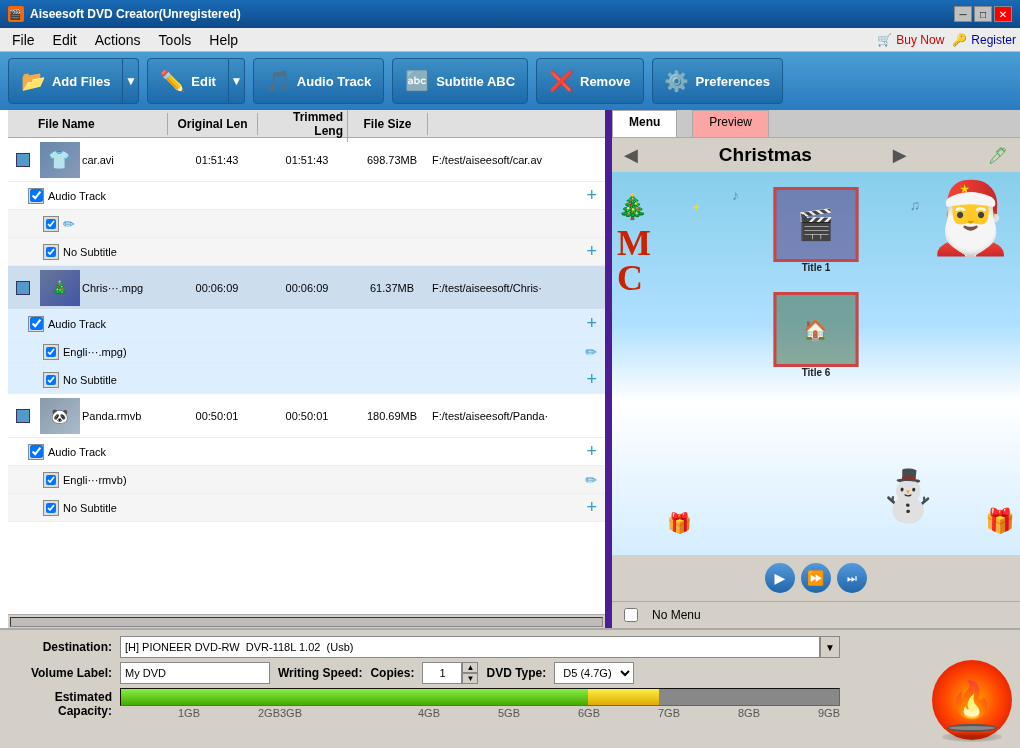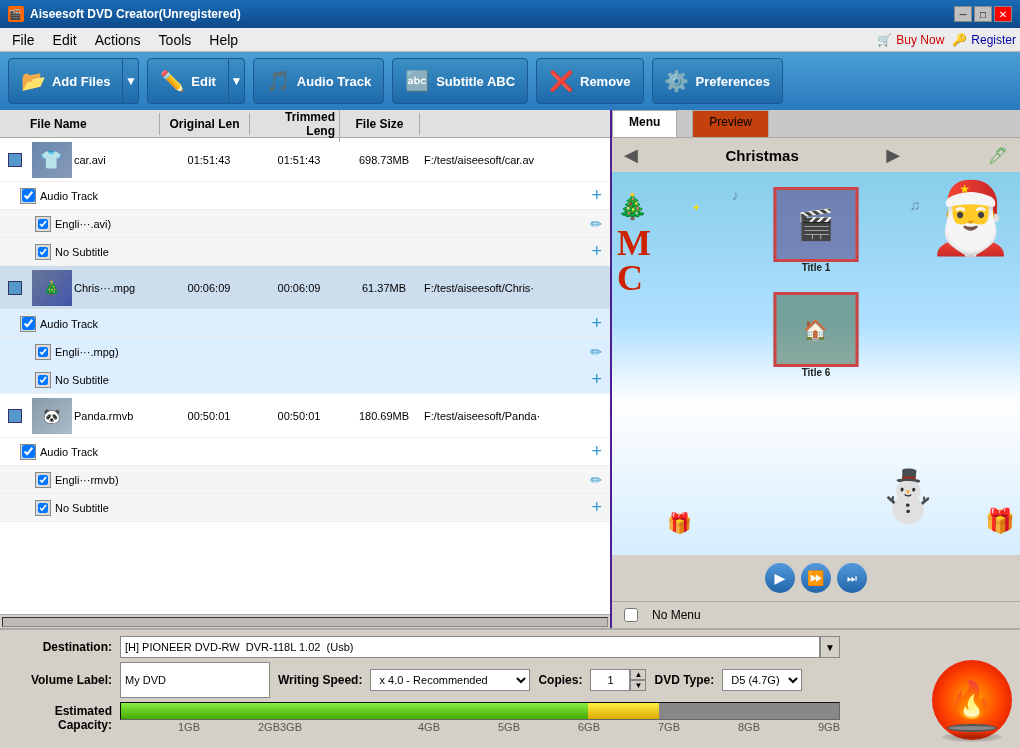--- a/index.html
+++ b/index.html
@@ -23,21 +23,21 @@
     
     .toolbar { background: linear-gradient(to bottom, #4a9fd4, #2a7abf); height: 58px; display: flex; align-items: center; padding: 4px 8px; gap: 4px; }
     .tool-btn { background: linear-gradient(to bottom, #3d8fc5, #1d6aab); border: 1px solid #1a5a90; border-radius: 4px; color: white; height: 46px; display: flex; align-items: center; gap: 6px; padding: 0 12px; cursor: pointer; font-size: 13px; font-weight: bold; font-family: Arial; }
     .tool-btn .tb-icon { font-size: 20px; }
     .tool-btn-arrow { background: linear-gradient(to bottom, #3d8fc5, #1d6aab); border: 1px solid #1a5a90; border-left: none; border-radius: 0 4px 4px 0; color: white; height: 46px; width: 16px; display: flex; align-items: center; justify-content: center; cursor: pointer; }
 
     
     .main { display: flex; height: calc(748px - 28px - 24px - 58px - 120px); }
 
     
-    .file-list-panel { flex: 0 0 612px; background: white; border-right: 2px solid #4c1d95; display: flex; flex-direction: column; overflow: hidden; }
+    .file-list-panel { flex: 0 0 612px; background: white; border-right: 7px solid #4c1d95; display: flex; flex-direction: column; overflow: hidden; padding-left: 8px; }
     .file-list-header { display: flex; background: #e0e0e0; border-bottom: 1px solid #aaa; height: 28px; align-items: center; font-size: 12px; font-weight: bold; }
     .col-fn { flex: 0 0 160px; padding: 4px 4px 4px 30px; border-right: 1px solid #aaa; }
     .col-ol { flex: 0 0 90px; padding: 4px; border-right: 1px solid #aaa; text-align: center; }
     .col-tl { flex: 0 0 90px; padding: 4px; border-right: 1px solid #aaa; text-align: right; }
     .col-fs { flex: 0 0 80px; padding: 4px; border-right: 1px solid #aaa; text-align: center; }
     .col-loc { flex: 1; padding: 4px; }
     .file-list-body { flex: 1; overflow-y: auto; overflow-x: hidden; position: relative; }
 
     
     .file-row { display: flex; align-items: center; border-bottom: 1px solid #eee; min-height: 44px; }
@@ -60,43 +60,43 @@
     .track-row .track-label { font-size: 11px; flex: 1; }
     .track-row .track-plus { color: #3399cc; font-size: 18px; margin-right: 8px; cursor: pointer; }
 
     
     .scroll-area { height: 14px; background: #d4d0c8; border-top: 1px solid #aaa; display: flex; align-items: center; padding: 0 2px; }
     .hscroll { flex: 1; height: 10px; background: #c0bbb8; border: 1px inset #888; }
 
     
     .preview-panel { flex: 1; background: #c8c8c8; display: flex; flex-direction: column; }
     .preview-tabs { display: flex; height: 28px; border-bottom: 1px solid #aaa; gap: 15px; }
-    .ptab { padding: 4px 16px; font-size: 12px; cursor: pointer; border: 1px solid #aaa; border-bottom: none; background: #c2410c; }
+    .ptab { padding: 4px 16px; font-size: 12px; cursor: pointer; border: 1px solid #aaa; border-bottom: none; background: #fca5a5; }
     .ptab.active { background: white; font-weight: bold; }
     .preview-nav { display: flex; align-items: center; justify-content: space-between; padding: 6px 12px; background: #d4d0c8; }
     .nav-arrow { font-size: 18px; cursor: pointer; color: #555; }
-    .nav-title { font-size: 15px; font-weight: bold; }
+    .nav-title { font-size: 19px; font-weight: bold; }
     .nav-edit { font-size: 16px; color: #5a5; cursor: pointer; }
 
     .preview-canvas { flex: 1; background: #4a7abf; position: relative; overflow: hidden; }
     .xmas-bg { width: 100%; height: 100%; background: linear-gradient(to bottom, #87ceeb 0%, #b0e0ff 40%, #fff 60%, #d4edff 100%); position: relative; }
 
     .preview-controls { display: flex; align-items: center; justify-content: center; gap: 6px; padding: 8px; background: #d4d0c8; }
     .ctrl-btn { width: 30px; height: 30px; background: linear-gradient(to bottom, #5599dd, #2266aa); border-radius: 50%; border: none; color: white; font-size: 14px; display: flex; align-items: center; justify-content: center; cursor: pointer; }
 
     .no-menu-row { display: flex; align-items: center; gap: 14px; padding: 6px 12px; background: #d4d0c8; border-top: 1px solid #aaa; }
     .no-menu-cb { width: 14px; height: 14px; }
 
     
     .bottom-panel { height: 120px; background: #d4d0c8; border-top: 2px solid #aaa; padding: 6px 12px; display: flex; flex-direction: column; gap: 4px; position: relative; }
     .bottom-row { display: flex; align-items: center; gap: 8px; }
     .bottom-label { width: 100px; text-align: right; font-size: 12px; font-weight: bold; }
     .dest-select { flex: 1; height: 22px; border: 1px solid #888; background: white; font-size: 11px; padding: 2px 4px; }
     .dest-arrow { width: 20px; height: 22px; background: #d4d0c8; border: 1px solid #888; display: flex; align-items: center; justify-content: center; cursor: pointer; font-size: 10px; }
-    .vol-input { width: 150px; height: 36px; border: 1px solid #888; background: white; font-size: 11px; padding: 2px 4px; }
+    .vol-input { width: 150px; height: 22px; border: 1px solid #888; background: white; font-size: 11px; padding: 2px 4px; }
     .speed-select { width: 160px; height: 22px; border: 1px solid #888; background: white; font-size: 11px; padding: 2px 4px; }
     .copies-input { width: 40px; height: 22px; border: 1px solid #888; background: white; font-size: 11px; padding: 2px 4px; text-align: center; }
     .dvd-type-select { width: 80px; height: 22px; border: 1px solid #888; background: white; font-size: 11px; padding: 2px 4px; }
     .capacity-bar { flex: 1; height: 18px; background: #888; border: 1px inset #666; position: relative; overflow: hidden; display: flex; }
     .cap-green { background: linear-gradient(to bottom, #88ee44, #44aa00); height: 100%; }
     .cap-yellow { background: linear-gradient(to bottom, #ffee44, #ddaa00); height: 100%; }
     .burn-icon { position: absolute; right: 8px; bottom: 8px; width: 80px; height: 80px; }
     .burn-icon-inner { width: 80px; height: 80px; background: radial-gradient(circle, #ffaa00, #ff4400, #cc0000); border-radius: 50%; display: flex; align-items: center; justify-content: center; font-size: 40px; }
 
     .spinner-wrapper { display: flex; align-items: center; }
@@ -189,21 +189,20 @@
         <div class="track-icon">
             <input type="checkbox" checked="" style="margin: 0px;">
           </div>
         <span class="track-label">Audio Track</span>
         <span class="track-plus">+</span>
       </div>
       <div class="sub-row">
         <div class="sub-icon">
             <input type="checkbox" checked="" style="margin: 0px; width: 10px; height: 10px;">
           </div>
-        <span class="sub-label">Engli···.avi)</span>
         <span class="sub-edit">✏</span>
       </div>
       <div class="sub-row">
         <div class="sub-icon">
             <input type="checkbox" checked="" style="margin: 0px; width: 10px; height: 10px;">
           </div>
         <span class="sub-label">No Subtitle</span>
         <span class="sub-plus">+</span>
       </div>
 
@@ -347,25 +346,20 @@
     <div style="flex:1;display:flex;align-items:center;max-width:720px;">
       <input type="text" class="dest-select" style="flex: 1 1 0%;" value="[H] PIONEER DVD-RW  DVR-118L 1.02  (Usb)">
       <div class="dest-arrow">▼</div>
     </div>
   </div>
 
   <div class="bottom-row">
     <span class="bottom-label">Volume Label:</span>
     <input type="text" class="vol-input" value="My DVD" style="">
     <span style="font-size:12px;font-weight:bold;">Writing Speed:</span>
-    <div style="display:flex;align-items:center;">
-      <select class="speed-select">
-        <option>x 4.0 - Recommended</option>
-      </select>
-    </div>
     <span style="font-size:12px;font-weight:bold;">Copies:</span>
     <div class="spinner-wrapper">
       <input type="text" class="copies-input" value="1" style="">
       <div style="display:flex;flex-direction:column;">
         <div class="spinner-btn">▲</div>
         <div class="spinner-btn">▼</div>
       </div>
     </div>
     <span style="font-size:12px;font-weight:bold;">DVD Type:</span>
     <div style="display:flex;align-items:center;">

